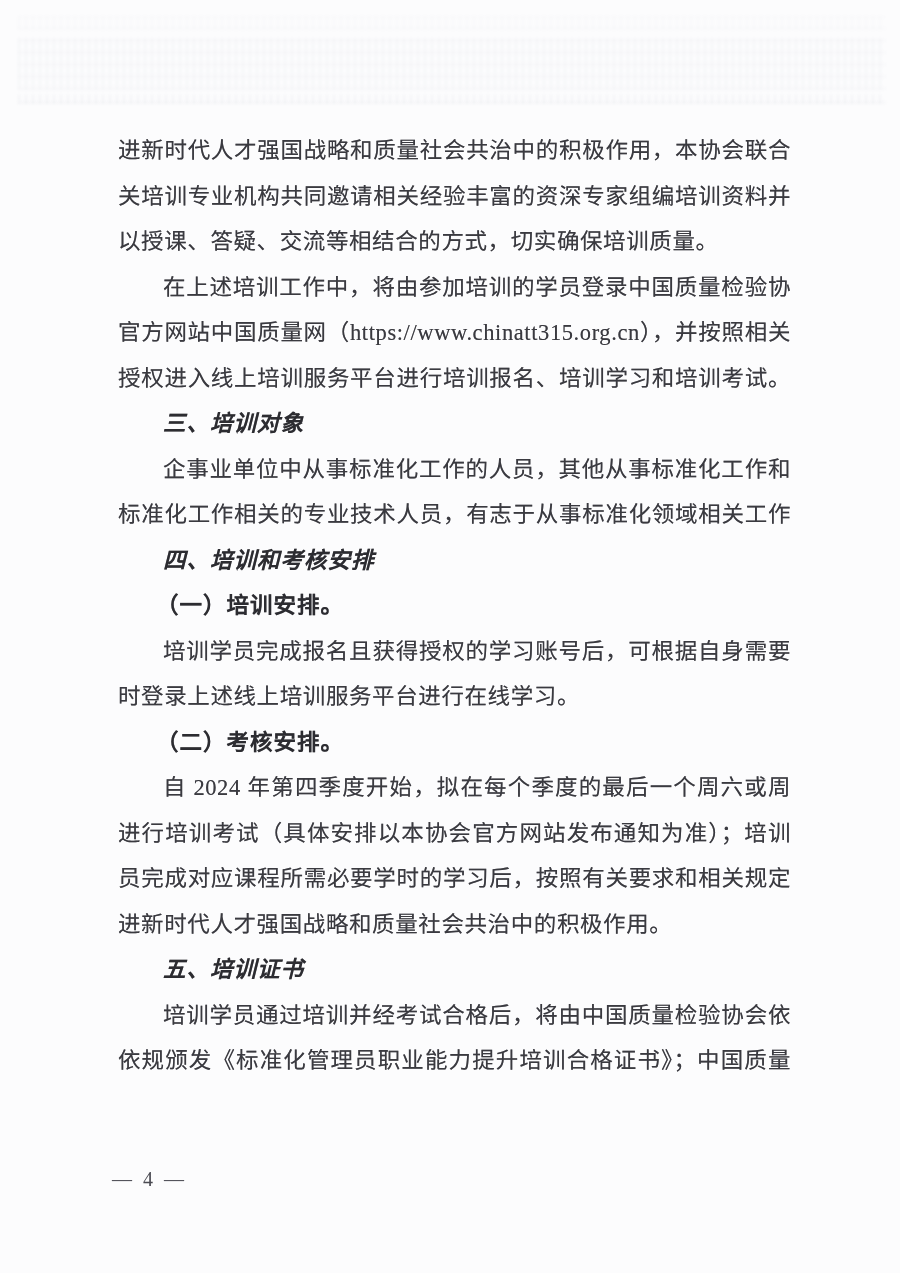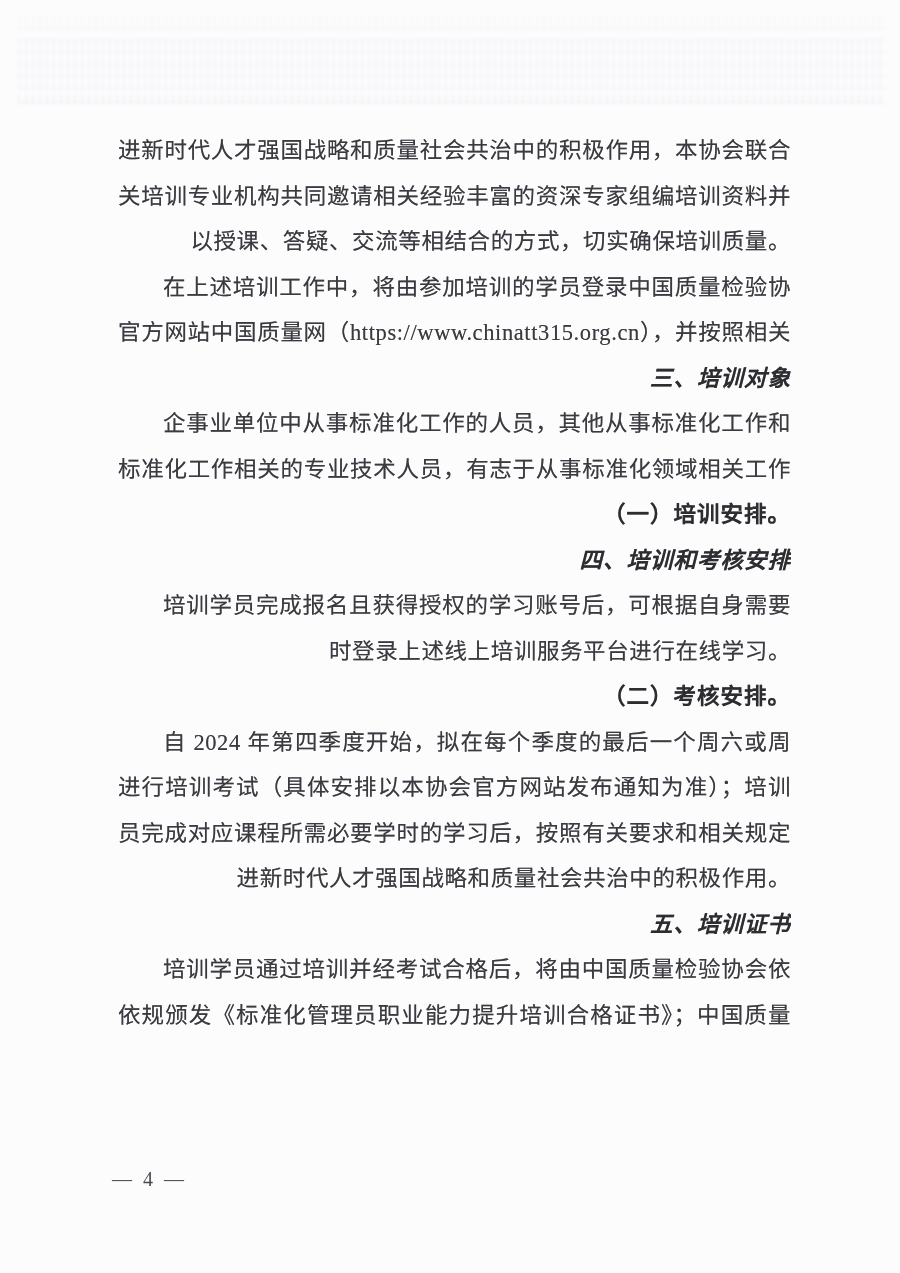--- a/index.html
+++ b/index.html
@@ -43,21 +43,21 @@
     width: 673px;
     font-size: 22.5px;
     letter-spacing: 0.6px;
     color: var(--ink);
     text-shadow: 0 0 0.5px rgba(58,58,64,0.55);
   }
   .ln {
     height: 45.5px;
     line-height: 45.5px;
     overflow: hidden;
-    text-align: right;
+    text-align: left;
   }
   .j {                       
     text-align: justify;
     text-align-last: justify;
   }
   .ind { text-indent: 45px; }   
   .h1 {                      
     font-family: "DejaVu Sans", "Liberation Sans", sans-serif;
     font-weight: 700;
     color: var(--heading-ink);
@@ -90,29 +90,30 @@
   <div class="bleed bleed-b"></div>
 
   <section class="body-text">
 
     <p class="ln j">进新时代人才强国战略和质量社会共治中的积极作用，本协会联合有</p>
     <p class="ln j">关培训专业机构共同邀请相关经验丰富的资深专家组编培训资料并</p>
     <p class="ln">以授课、答疑、交流等相结合的方式，切实确保培训质量。</p>
 
     <p class="ln j ind">在上述培训工作中，将由参加培训的学员登录中国质量检验协会</p>
     <p class="ln j">官方网站中国质量网（https://www.chinatt315.org.cn），并按照相关</p>
+    <p class="ln j">授权进入线上培训服务平台进行培训报名、培训学习和培训考试。</p>
 
     <p class="ln h1">三、培训对象</p>
 
     <p class="ln j ind">企事业单位中从事标准化工作的人员，其他从事标准化工作和与</p>
     <p class="ln j">标准化工作相关的专业技术人员，有志于从事标准化领域相关工作的</p>
 
+    <p class="ln h1">四、培训和考核安排</p>
+
     <p class="ln h2">（一）培训安排。</p>
-
-    <p class="ln h1">四、培训和考核安排</p>
 
     <p class="ln j ind">培训学员完成报名且获得授权的学习账号后，可根据自身需要随</p>
     <p class="ln">时登录上述线上培训服务平台进行在线学习。</p>
 
     <p class="ln h2">（二）考核安排。</p>
 
     <p class="ln j ind">自 2024 年第四季度开始，拟在每个季度的最后一个周六或周日</p>
     <p class="ln j">进行培训考试（具体安排以本协会官方网站发布通知为准）；培训学</p>
     <p class="ln j">员完成对应课程所需必要学时的学习后，按照有关要求和相关规定登</p>
     <p class="ln">进新时代人才强国战略和质量社会共治中的积极作用。</p>

